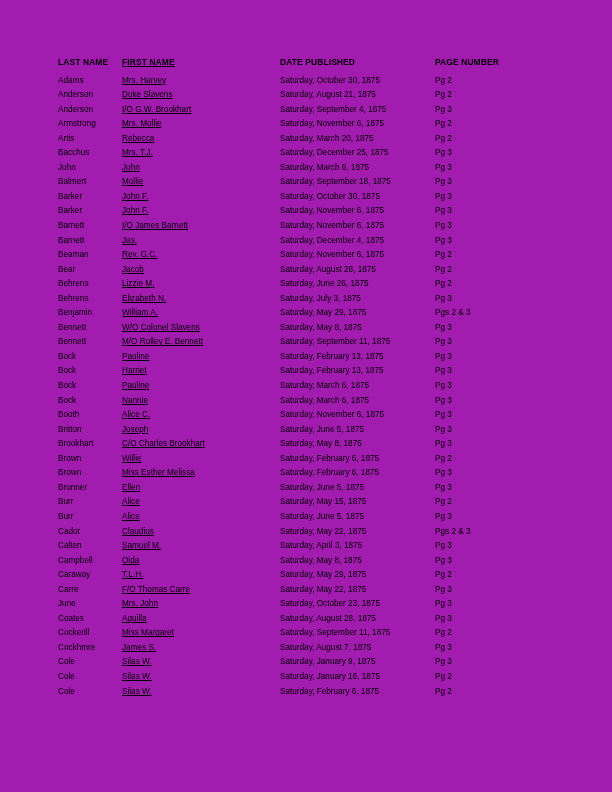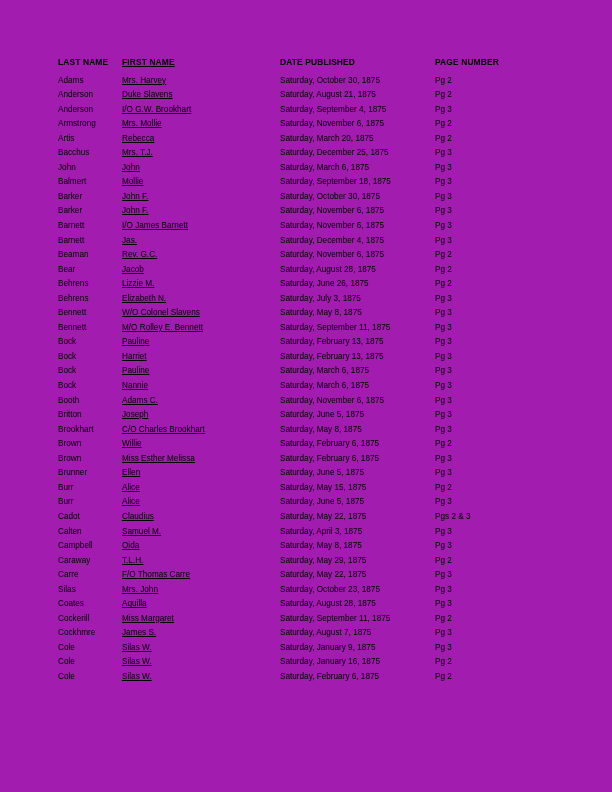--- a/index.html
+++ b/index.html
@@ -172,20 +172,26 @@
           <td class="cell-date">Saturday, June 26, 1875</td>
           <td class="cell-page">Pg 2</td>
         </tr>
         <tr>
           <td class="cell-last">Behrens</td>
           <td class="cell-first">Elizabeth N.</td>
           <td class="cell-date">Saturday, July 3, 1875</td>
           <td class="cell-page">Pg 3</td>
         </tr>
         <tr>
+          <td class="cell-last">Benjamin</td>
+          <td class="cell-first">William A.</td>
+          <td class="cell-date">Saturday, May 29, 1875</td>
+          <td class="cell-page">Pgs 2 &amp; 3</td>
+        </tr>
+        <tr>
           <td class="cell-last">Bennett</td>
           <td class="cell-first">W/O Colonel Slavens</td>
           <td class="cell-date">Saturday, May 8, 1875</td>
           <td class="cell-page">Pg 3</td>
         </tr>
         <tr>
           <td class="cell-last">Bennett</td>
           <td class="cell-first">M/O Rolley E. Bennett</td>
           <td class="cell-date">Saturday, September 11, 1875</td>
           <td class="cell-page">Pg 3</td>
@@ -209,21 +215,21 @@
           <td class="cell-page">Pg 3</td>
         </tr>
         <tr>
           <td class="cell-last">Bock</td>
           <td class="cell-first">Nannie</td>
           <td class="cell-date">Saturday, March 6, 1875</td>
           <td class="cell-page">Pg 3</td>
         </tr>
         <tr>
           <td class="cell-last">Booth</td>
-          <td class="cell-first">Adams C.</td>
+          <td class="cell-first">Alice C.</td>
           <td class="cell-date">Saturday, November 6, 1875</td>
           <td class="cell-page">Pg 3</td>
         </tr>
         <tr>
           <td class="cell-last">Britton</td>
           <td class="cell-first">Joseph</td>
           <td class="cell-date">Saturday, June 5, 1875</td>
           <td class="cell-page">Pg 3</td>
         </tr>
         <tr>
@@ -286,21 +292,21 @@
           <td class="cell-date">Saturday, May 29, 1875</td>
           <td class="cell-page">Pg 2</td>
         </tr>
         <tr>
           <td class="cell-last">Carre</td>
           <td class="cell-first">F/O Thomas Carre</td>
           <td class="cell-date">Saturday, May 22, 1875</td>
           <td class="cell-page">Pg 3</td>
         </tr>
         <tr>
-          <td class="cell-last">Silas</td>
+          <td class="cell-last">June</td>
           <td class="cell-first">Mrs. John</td>
           <td class="cell-date">Saturday, October 23, 1875</td>
           <td class="cell-page">Pg 3</td>
         </tr>
         <tr>
           <td class="cell-last">Coates</td>
           <td class="cell-first">Aquilla</td>
           <td class="cell-date">Saturday, August 28, 1875</td>
           <td class="cell-page">Pg 3</td>
         </tr>

